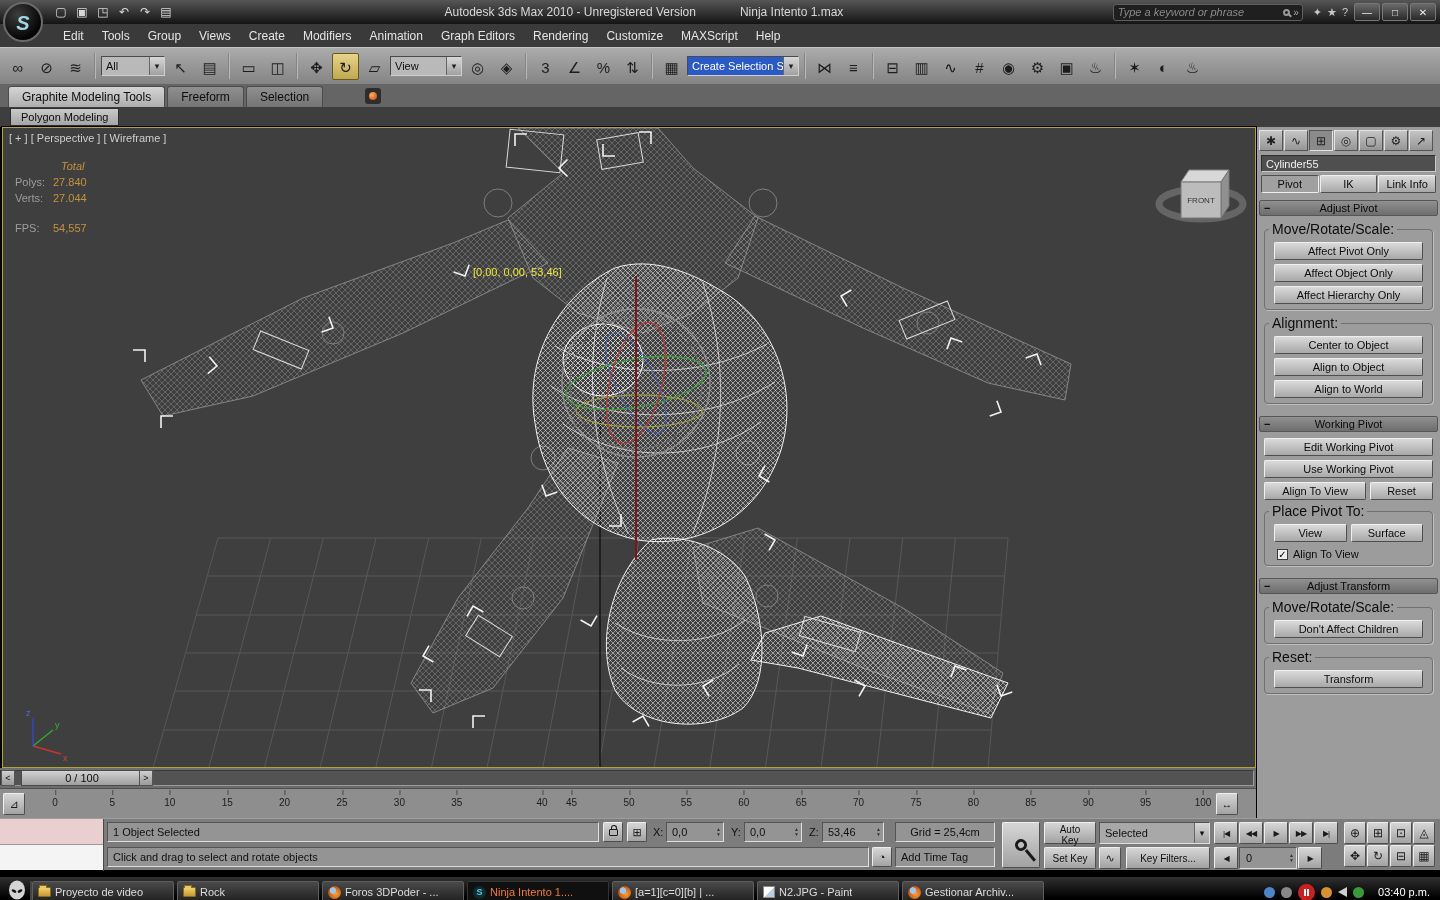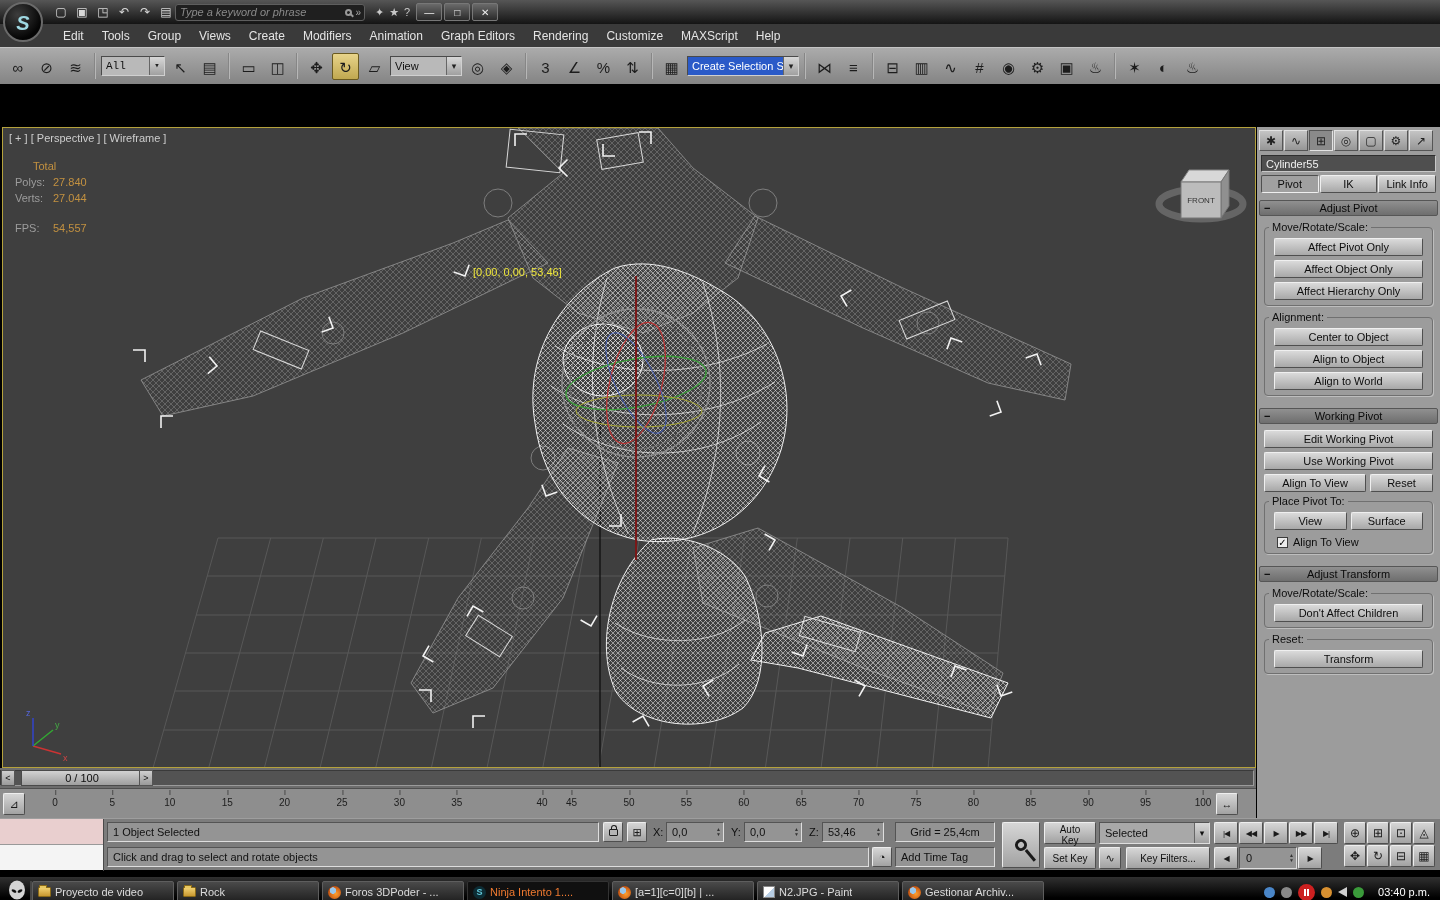--- a/index.html
+++ b/index.html
@@ -44,21 +44,21 @@
   .ribbon-help{width:16px;height:16px;margin:0 0 3px 40px;border-radius:3px;background:#2d2d2d;position:relative;}
   .ribbon-help::after{content:'';position:absolute;left:4px;top:4px;width:8px;height:8px;border-radius:50%;background:radial-gradient(circle at 35% 35%,#ffb060,#c04010);}
   #ribbon-sub{position:absolute;left:0;top:107px;width:1440px;height:20px;background:#3e3e3e;}
   #poly-subtab{display:inline-block;margin:1px 0 0 10px;padding:2px 10px;font-size:11px;color:#0c0c0c;background:linear-gradient(#c9c9c9,#a6a6a6);border:1px solid #2e2e2e;}
 
   
   #viewport{position:absolute;left:2px;top:127px;width:1254px;height:641px;background:#3f3f3f;border:1px solid #b5a23c;outline:1px solid #000;overflow:hidden;}
   #vpsvg{position:absolute;left:0;top:0;}
   .vp-label{position:absolute;left:6px;top:4px;color:#cdcdcd;font-size:11px;}
   .vp-stats{position:absolute;left:12px;top:30px;font-size:11px;line-height:16px;}
-  .st-total{color:#c39140;margin-left:18px;}
+  .st-total{color:#c39140;margin-left:46px;font-style:italic;}
   .st-l{color:#9c9c9c;display:inline-block;width:38px;}
   .st-v{color:#c39140;}
   .st-fps{margin-top:14px;}
   .vp-coord{position:absolute;left:470px;top:138px;color:#efe73b;font-size:11px;}
   .bracket{fill:none;stroke:#f2f2f2;stroke-width:1.6;}
 
   
   #cmdpanel{position:absolute;left:1256px;top:127px;width:184px;height:691px;background:#9c9c9c;overflow:hidden;border-left:1px solid #000;font-size:11px;color:#0d0d0d;}
   #cp-tabs{display:flex;gap:1px;padding:3px 2px 2px;}
   .cp-tab{width:24px;height:21px;background:linear-gradient(#c4c4c4,#969696);border:1px solid;border-color:#e2e2e2 #555 #555 #e2e2e2;font-size:12px;color:#222;text-align:center;line-height:20px;}
@@ -67,21 +67,21 @@
   .cp-name{width:100%;height:17px;background:#4f4f4f;border:1px solid;border-color:#2e2e2e #c8c8c8 #c8c8c8 #2e2e2e;color:#f0f0f0;font-size:11px;padding:0 4px;font-family:"Liberation Sans",sans-serif;}
   .cp-modes{display:flex;gap:1px;padding:1px 4px 3px;}
   .cpbtn{background:linear-gradient(#dadada,#a8a8a8);border:1px solid;border-color:#efefef #4f4f4f #4f4f4f #efefef;border-radius:2px;font-size:11px;color:#0d0d0d;height:18px;font-family:"Liberation Sans",sans-serif;white-space:nowrap;overflow:hidden;}
   .cp-modes .cpbtn{flex:1;}
   .cpbtn.pressed{background:#a0a0a0;border-color:#4f4f4f #efefef #efefef #4f4f4f;}
   .rollout{margin:4px 2px 0;}
   .rhead{position:relative;height:16px;background:linear-gradient(#909090,#6e6e6e);border:1px solid #565656;border-radius:2px;text-align:center;line-height:15px;font-size:11px;color:#0a0a0a;}
   .rmin{position:absolute;left:4px;top:0;font-weight:bold;}
   .rbody{padding:2px 0 3px;}
   .group{border:1px solid #707070;border-radius:4px;margin:3px 5px 5px;padding:1px 4px 5px;box-shadow:1px 1px 0 rgba(255,255,255,.35);}
-  .group legend{font-size:11px;padding:0 3px;}
+  .group legend{font-size:14px;padding:0 3px;}
   .wide{display:block;width:calc(100% - 10px);margin:4px auto 0;}
   .btnrow{display:flex;gap:4px;justify-content:center;margin:4px 5px 0;}
   .btnrow .cpbtn{flex:1;}
   .cbrow{display:flex;align-items:center;gap:5px;margin:6px 8px 0;}
   .cb{width:11px;height:11px;background:#ececec;border:1px solid #3c3c3c;font-size:10px;line-height:10px;text-align:center;color:#000;}
 
   
   #timeslider{position:absolute;left:0;top:768px;width:1256px;height:20px;background:#6d6d6d;}
   .ts-track{position:absolute;left:0;top:2px;right:2px;bottom:2px;background:#535353;border:1px solid;border-color:#3a3a3a #9a9a9a #9a9a9a #3a3a3a;}
   .ts-arrow{position:absolute;top:2px;width:14px;height:16px;background:linear-gradient(#cfcfcf,#9a9a9a);border:1px solid #555;color:#111;font-size:9px;text-align:center;line-height:15px;z-index:2;}
@@ -167,20 +167,24 @@
   <header id="titlebar" data-interactable="false">
     <div id="app-logo" data-interactable="true">S</div>
     <div id="qat" data-interactable="false">
         <span class="qat-btn" data-interactable="true">▢</span>
         <span class="qat-btn" data-interactable="true">▣</span>
         <span class="qat-btn" data-interactable="true">◳</span>
         <span class="qat-btn" data-interactable="true">↶</span>
         <span class="qat-btn" data-interactable="true">↷</span>
         <span class="qat-btn" data-interactable="true">▤</span>
       </div>
+    <div id="title-center" data-interactable="false">
+      <span data-interactable="false">Autodesk 3ds Max  2010  - Unregistered Version</span>
+      <span data-interactable="false">Ninja Intento 1.max</span>
+    </div>
     <div id="searchbox" data-interactable="false">
       <input id="search-input" data-interactable="true" placeholder="Type a keyword or phrase" style="">
       <span class="mag" data-interactable="true"></span>
       <span class="sgo" data-interactable="true">»</span>
     </div>
     <div id="infocenter-icons" data-interactable="false">
         <span class="ic-btn" data-interactable="true">✦</span>
         <span class="ic-btn" data-interactable="true">★</span>
         <span class="ic-btn" data-interactable="true">?</span>
       </div>
@@ -204,21 +208,21 @@
       <div class="menu-item" data-interactable="true">Customize</div>
       <div class="menu-item" data-interactable="true">MAXScript</div>
       <div class="menu-item" data-interactable="true">Help</div>
     </nav>
 
   <div id="toolbar" data-interactable="false">
       <span class="tb-btn" data-interactable="true">∞</span>
       <span class="tb-btn" data-interactable="true">⊘</span>
       <span class="tb-btn" data-interactable="true">≋</span>
       <span class="tb-sep" data-interactable="false"></span>
-      <span class="tb-dd" data-interactable="true" style="width: 64px; font-family: Liberation Mono, monospace;">
+      <span class="tb-dd" data-interactable="true" style="width: 64px;">
         <span class="tb-dd-val" data-interactable="false">All</span>
         <span class="tb-dd-arrow" data-interactable="true">▾</span>
       </span>
       <span class="tb-btn" data-interactable="true">↖</span>
       <span class="tb-btn" data-interactable="true">▤</span>
       <span class="tb-sep" data-interactable="false"></span>
       <span class="tb-btn" data-interactable="true">▭</span>
       <span class="tb-btn" data-interactable="true">◫</span>
       <span class="tb-sep" data-interactable="false"></span>
       <span class="tb-btn" data-interactable="true">✥</span>
@@ -252,20 +256,29 @@
       <span class="tb-btn" data-interactable="true">◉</span>
       <span class="tb-btn" data-interactable="true">⚙</span>
       <span class="tb-btn" data-interactable="true">▣</span>
       <span class="tb-btn" data-interactable="true">♨</span>
       <span class="tb-sep" data-interactable="false"></span>
       <span class="tb-btn" data-interactable="true">✶</span>
       <span class="tb-btn" data-interactable="true">◐</span>
       <span class="tb-btn" data-interactable="true">♨</span>
     </div>
 
+  <div id="ribbon-tabs" data-interactable="false">
+    <div class="rtab active" data-interactable="true">Graphite Modeling Tools</div>
+      <div class="rtab" data-interactable="true">Freeform</div>
+      <div class="rtab" data-interactable="true">Selection</div>
+      <span class="ribbon-help" data-interactable="true"></span>
+  </div>
+  <div id="ribbon-sub" data-interactable="false">
+    <div id="poly-subtab" data-interactable="true">Polygon Modeling</div>
+  </div>
 
   <div id="viewport" data-interactable="true">
     <svg id="vpsvg" width="1254" height="641" viewBox="0 0 1254 641" data-interactable="true">
       <defs>
         <pattern id="meshW" width="5" height="5" patternUnits="userSpaceOnUse">
           <path d="M0 0L5 5M5 0L0 5" stroke="#e6e6e6" stroke-width="0.55"></path>
         </pattern>
         <pattern id="meshG" width="6" height="6" patternUnits="userSpaceOnUse">
           <path d="M0 0L6 6M6 0L0 6" stroke="#8e8e8e" stroke-width="0.5"></path>
         </pattern>

